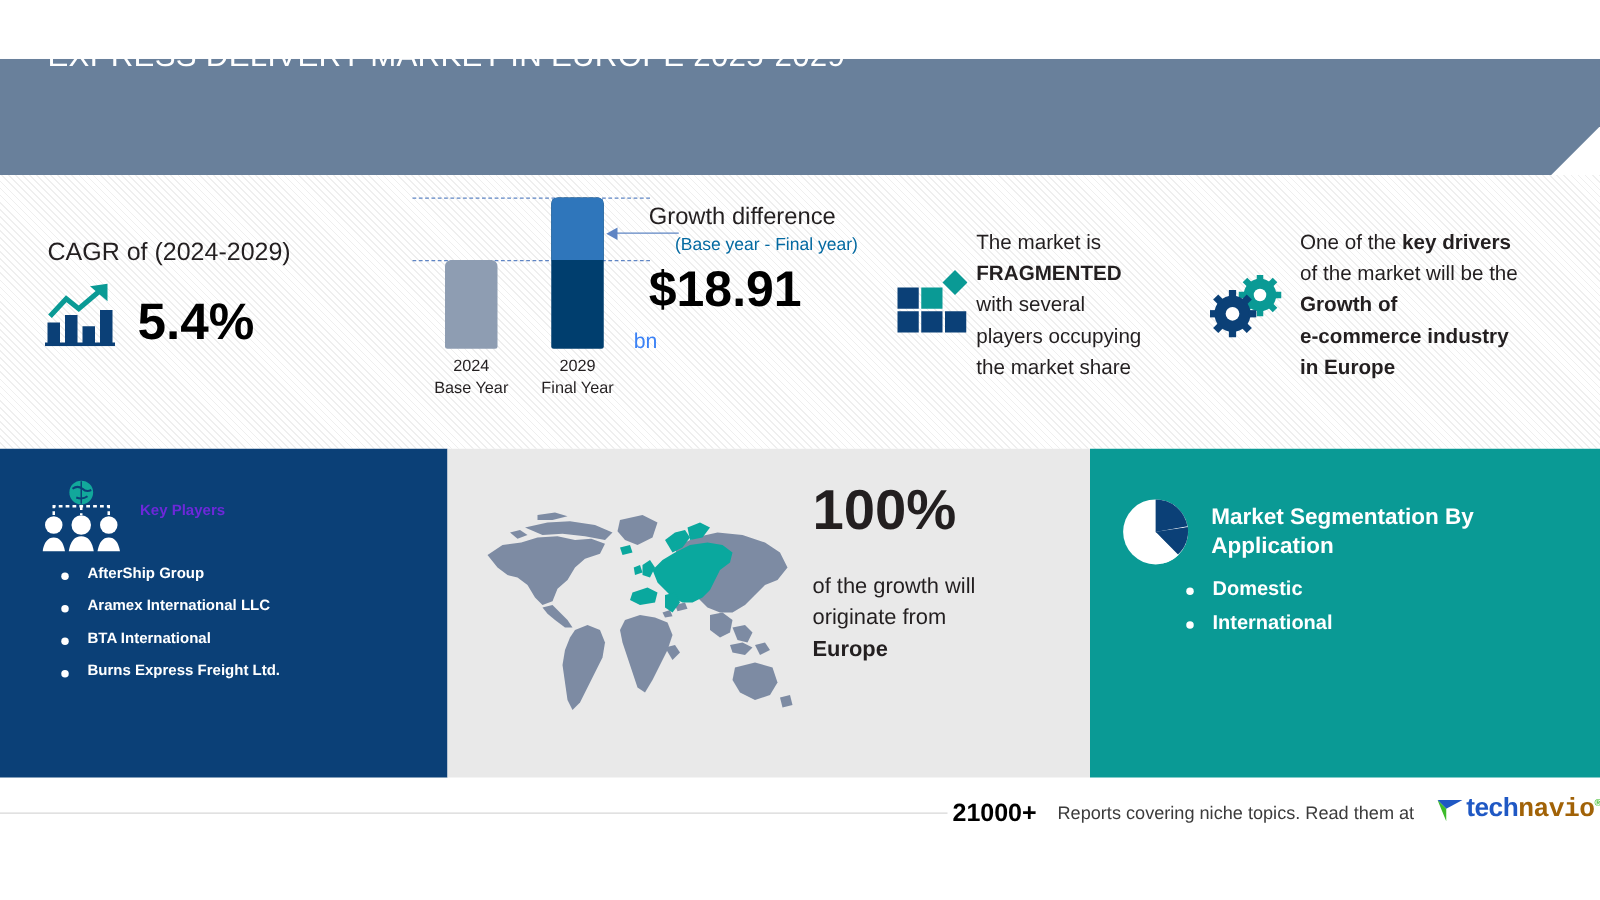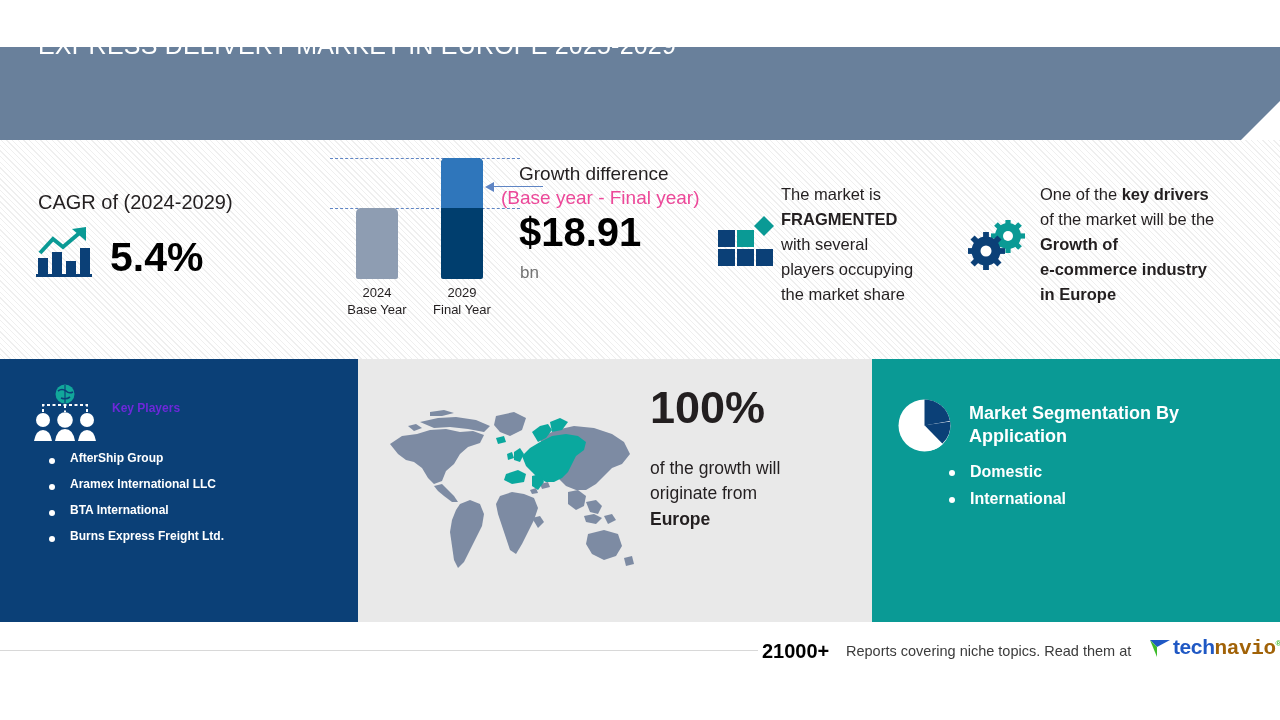--- a/index.html
+++ b/index.html
@@ -167,42 +167,42 @@
   .gd-title {
     position: absolute;
     left: 519px;
     top: 163px;
     font-size: 19px;
     color: #231f20;
     white-space: nowrap;
   }
   .gd-sub {
     position: absolute;
-    left: 501px;
+    left: 540px;
     top: 187px;
-    font-size: 19px;
-    color: #ec4899;
+    font-size: 14px;
+    color: #0369a1;
     white-space: nowrap;
   }
   .gd-value {
     position: absolute;
     left: 519px;
     top: 212px;
     font-size: 40px;
     font-weight: bold;
     color: #000000;
     line-height: 1;
     white-space: nowrap;
   }
   .gd-unit {
     position: absolute;
-    left: 520px;
+    left: 507px;
     top: 263px;
     font-size: 17px;
-    color: #737373;
+    color: #3b82f6;
   }
 
   
   .frag-icon {
     position: absolute;
     left: 716px;
     top: 216px;
     width: 58px;
     height: 52px;
   }

